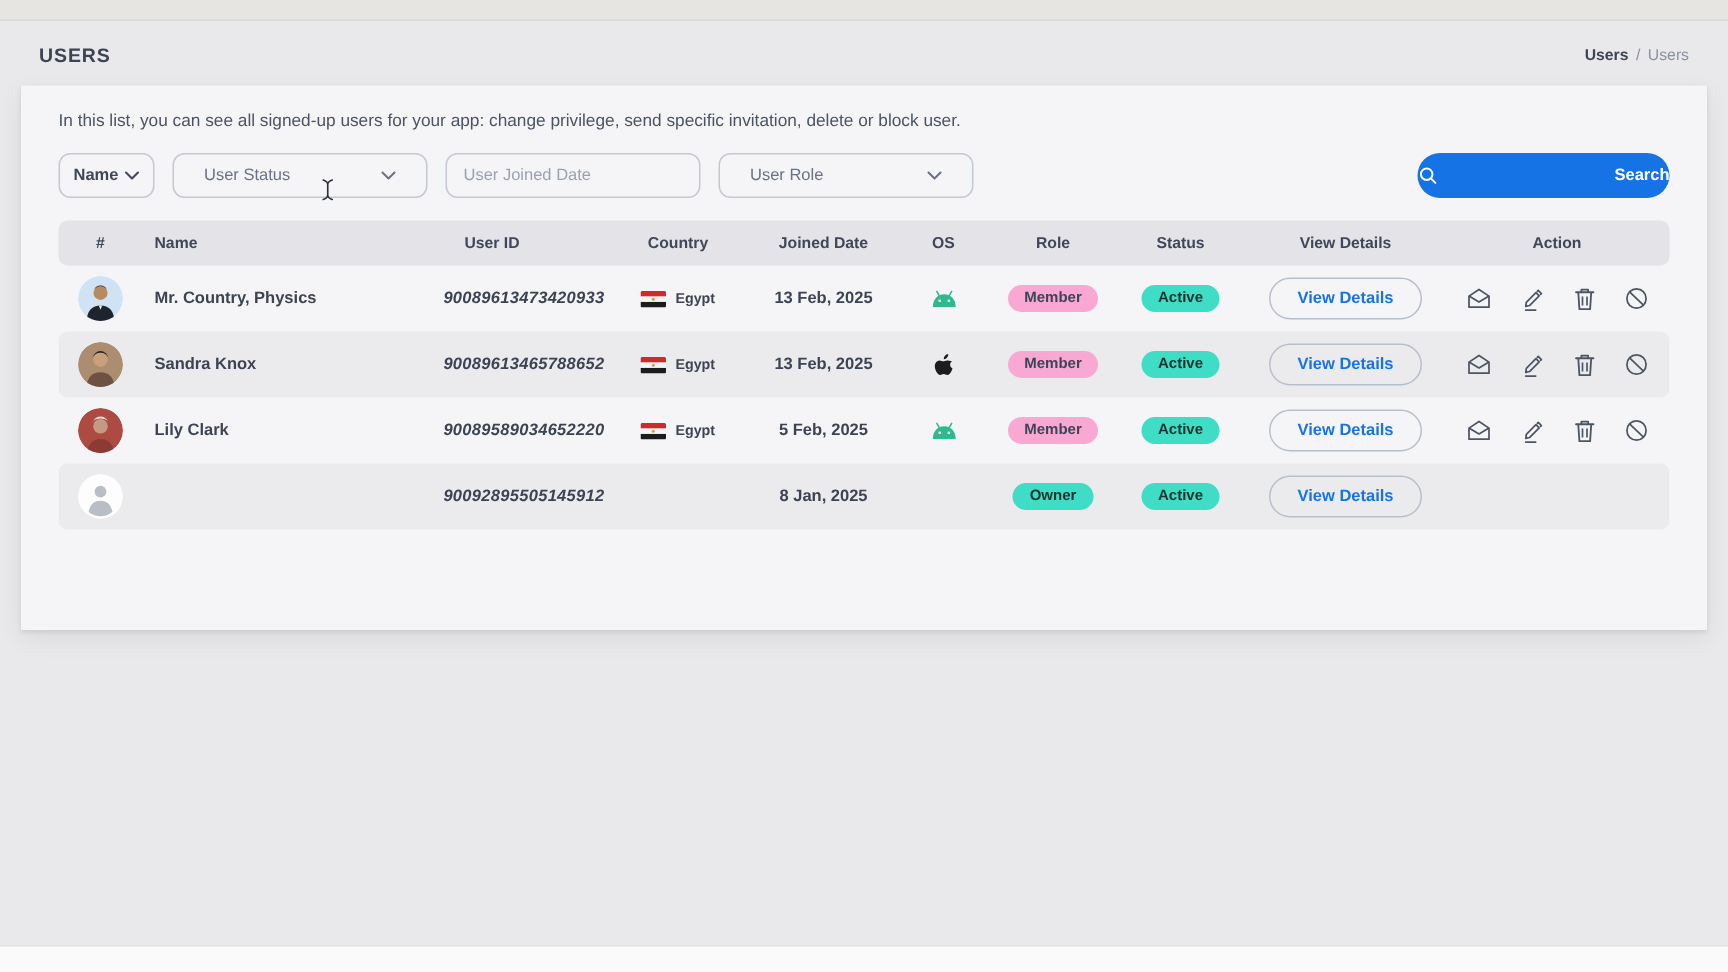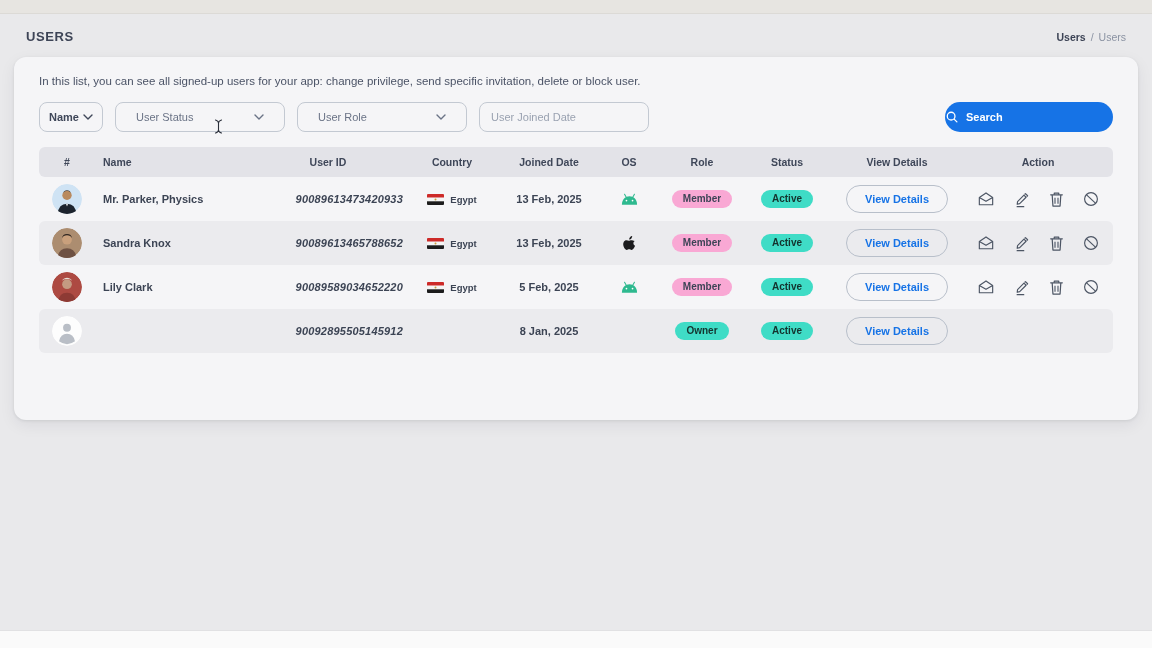--- a/index.html
+++ b/index.html
@@ -8,38 +8,38 @@
     width:1152px;height:648px;position:relative;overflow:hidden;
     background:#e9e9eb;font-family:"Liberation Sans",sans-serif;
     margin:0 auto;
   }
   .top-strip{height:14px;background:#e7e5e1;border-bottom:1px solid #dcdad6;}
   .page-head{display:flex;justify-content:space-between;align-items:center;padding:15px 26px 13px;}
   .page-title{font-size:13px;font-weight:800;letter-spacing:.6px;color:#3d4456;}
   .breadcrumb{font-size:10.5px;color:#8a92a2;display:flex;gap:5px;align-items:center;}
   .breadcrumb .crumb-strong{color:#3d4456;font-weight:700;}
   .card{
-    margin:0 14px;background:#f5f5f7;border-radius:12px;
+    margin:0 14px;background:#f5f5f7;border-radius:0;
     box-shadow:0 1px 3px rgba(30,35,50,.10),0 5px 16px rgba(30,35,50,.07);
     min-height:363px;padding:16px 13px 20px;
   }
   .desc{font-size:11.5px;color:#4b5366;padding:2px 12px 0;}
   
   .filters{display:flex;gap:12px;margin-top:15px;padding:0 12px;align-items:center;}
   .ctl{height:30px;border:1px solid #c3c9d2;border-radius:8px;display:flex;align-items:center;background:transparent;}
   .field-select{width:64px;padding:0 9px;justify-content:space-between;font-size:11px;font-weight:600;color:#3f4759;cursor:pointer;}
   .search-wrap{flex:0 0 292px;border-color:#2f80ed;box-shadow:0 0 0 1.5px rgba(47,128,237,.45);position:relative;}
   .search-wrap input{border:0;outline:0;background:transparent;width:100%;height:100%;padding:0 10px;font-size:11px;color:#3c4454;font-family:"Liberation Sans",sans-serif;}
   .search-wrap input::placeholder{color:#9aa2b1;}
   .sel{width:170px;padding:0 20px;justify-content:space-between;font-size:11px;color:#6a7386;cursor:pointer;}
   .date-wrap{width:170px;}
   .date-wrap input{border:0;outline:0;background:transparent;width:100%;height:100%;padding:0 11px;font-size:11px;color:#3c4454;font-family:"Liberation Sans",sans-serif;}
   .date-wrap input::placeholder{color:#9aa2b1;}
   .search-btn{margin-left:auto;width:168px;height:30px;border:0;border-radius:15px;background:#1673e6;color:#fff;
-    display:flex;align-items:center;justify-content:flex-start;gap:7px;font-size:11px;font-weight:700;cursor:pointer;font-family:"Liberation Sans",sans-serif;}
+    display:flex;align-items:center;justify-content:space-between;gap:7px;font-size:11px;font-weight:700;cursor:pointer;font-family:"Liberation Sans",sans-serif;}
   .chev{flex:0 0 auto;}
   
   .table{--cols:56px 158px 150px 98px 96px 64px 82px 88px 132px 1fr;margin:15px 12px 0;}
   .thead{display:grid;grid-template-columns:var(--cols);height:30px;align-items:center;background:#e3e3e8;border-radius:6px;
     font-size:10.5px;font-weight:700;color:#3f4759;}
   .th{text-align:center;}
   .th.left{text-align:left;padding-left:8px;}
   .trow{display:grid;grid-template-columns:var(--cols);height:44px;align-items:center;font-size:11px;color:#3c4454;border-radius:6px;}
   .trow.alt{background:#ebebee;}
   .c-center{text-align:center;}
@@ -87,29 +87,29 @@
       </div>
 
 
       <div class="ctl sel">
         <span>User Status</span>
         <svg class="chev" width="10" height="6" viewBox="0 0 10 6">
             <path d="M1 1 L5 5 L9 1" fill="none" stroke="#6a7386" stroke-width="1.4" stroke-linecap="round" stroke-linejoin="round"></path>
           </svg>
       </div>
 
+      <div class="ctl date-wrap">
+        <input type="text" placeholder="User Joined Date" style="">
+      </div>
+
       <div class="ctl sel">
         <span>User Role</span>
         <svg class="chev" width="10" height="6" viewBox="0 0 10 6">
             <path d="M1 1 L5 5 L9 1" fill="none" stroke="#6a7386" stroke-width="1.4" stroke-linecap="round" stroke-linejoin="round"></path>
           </svg>
-      </div>
-
-      <div class="ctl date-wrap">
-        <input type="text" placeholder="User Joined Date" style="">
       </div>
 
       <button class="search-btn">
         <svg width="14" height="14" viewBox="0 0 16 16">
             <circle cx="7" cy="7" r="4.4" fill="none" stroke="#ffffff" stroke-width="1.5"></circle>
             <line x1="10.4" y1="10.4" x2="13.6" y2="13.6" stroke="#ffffff" stroke-width="1.5" stroke-linecap="round"></line>
           </svg>
         <span>Search</span>
       </button>
     </div>
@@ -131,21 +131,21 @@
       <div class="trow">
         <div class="c-center">
           <svg class="avatar" viewBox="0 0 32 32">
             <circle cx="16" cy="16" r="16" fill="#cfe3f4"></circle>
             <circle cx="16" cy="12" r="5" fill="#b98a5e"></circle>
             <path d="M11.5 9.5 a5 5 0 0 1 9 0 q-2.5-2.4-4.5-2.4 t-4.5 2.4z" fill="#22262c"></path>
             <path d="M6 32 q1-11 10-11 t10 11z" fill="#1d242e"></path>
             <path d="M14.8 21 L16 24 L17.2 21 Z" fill="#f2f2f2"></path>
           </svg>
         </div>
-        <div class="c-name">Mr. Parker, Physics</div>
+        <div class="c-name">Mr. Country, Physics</div>
         <div class="c-id">90089613473420933</div>
         <div class="c-country">
           <svg class="flag" width="17" height="11" viewBox="0 0 17 11">
               <rect width="17" height="3.7" fill="#cd2a28"></rect>
               <rect y="3.7" width="17" height="3.6" fill="#f5f5f5"></rect>
               <rect y="7.3" width="17" height="3.7" fill="#1c1c1c"></rect>
               <circle cx="8.5" cy="5.5" r="1" fill="#c9a23f"></circle>
             </svg>
           <span>Egypt</span>
         </div>

